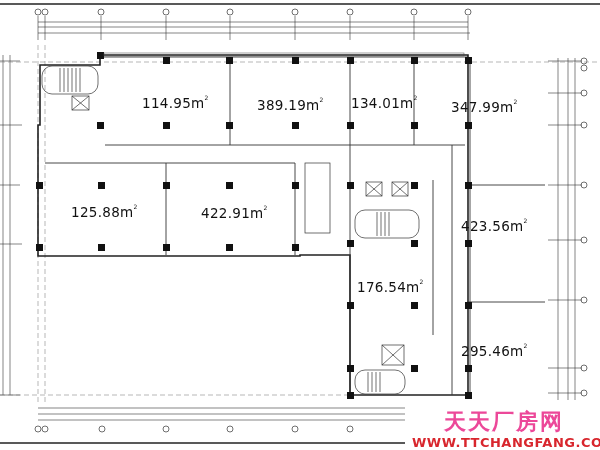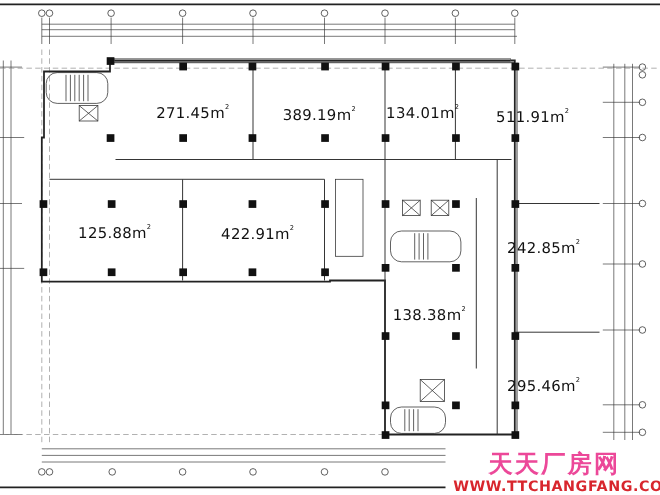--- a/index.html
+++ b/index.html
@@ -199,24 +199,24 @@
     <line x1="382" y1="345" x2="404" y2="365"></line>
       <line x1="404" y1="345" x2="382" y2="365"></line>
     <rect x="355" y="370" width="50" height="24" rx="10"></rect>
     <line x1="368" y1="372" x2="368" y2="392"></line>
       <line x1="372" y1="372" x2="372" y2="392"></line>
     <line x1="376" y1="372" x2="376" y2="392"></line>
       <line x1="380" y1="372" x2="380" y2="392"></line>
   </g>
 </svg>
 
-<div class="area-label" style="left:142px;top:94px;"><span>271.45</span>m<sup>2</sup></div>
+<div class="area-label" style="left:142px;top:94px;"><span>114.95</span>m<sup>2</sup></div>
 <div class="area-label" style="left:257px;top:96px;"><span>389.19</span>m<sup>2</sup></div>
 <div class="area-label" style="left:351px;top:94px;"><span>134.01</span>m<sup>2</sup></div>
-<div class="area-label" style="left:451px;top:98px;"><span>511.91</span>m<sup>2</sup></div>
+<div class="area-label" style="left:451px;top:98px;"><span>347.99</span>m<sup>2</sup></div>
 <div class="area-label" style="left:71px;top:203px;"><span>125.88</span>m<sup>2</sup></div>
 <div class="area-label" style="left:201px;top:204px;"><span>422.91</span>m<sup>2</sup></div>
-<div class="area-label" style="left:461px;top:217px;"><span>242.85</span>m<sup>2</sup></div>
-<div class="area-label" style="left:357px;top:278px;"><span>138.38</span>m<sup>2</sup></div>
+<div class="area-label" style="left:461px;top:217px;"><span>423.56</span>m<sup>2</sup></div>
+<div class="area-label" style="left:357px;top:278px;"><span>176.54</span>m<sup>2</sup></div>
 <div class="area-label" style="left:461px;top:342px;"><span>295.46</span>m<sup>2</sup></div>
 
 <div class="wm-cn">天天厂房网</div>
 <div class="wm-url">WWW.TTCHANGFANG.COM</div>
 
 </body></html>

